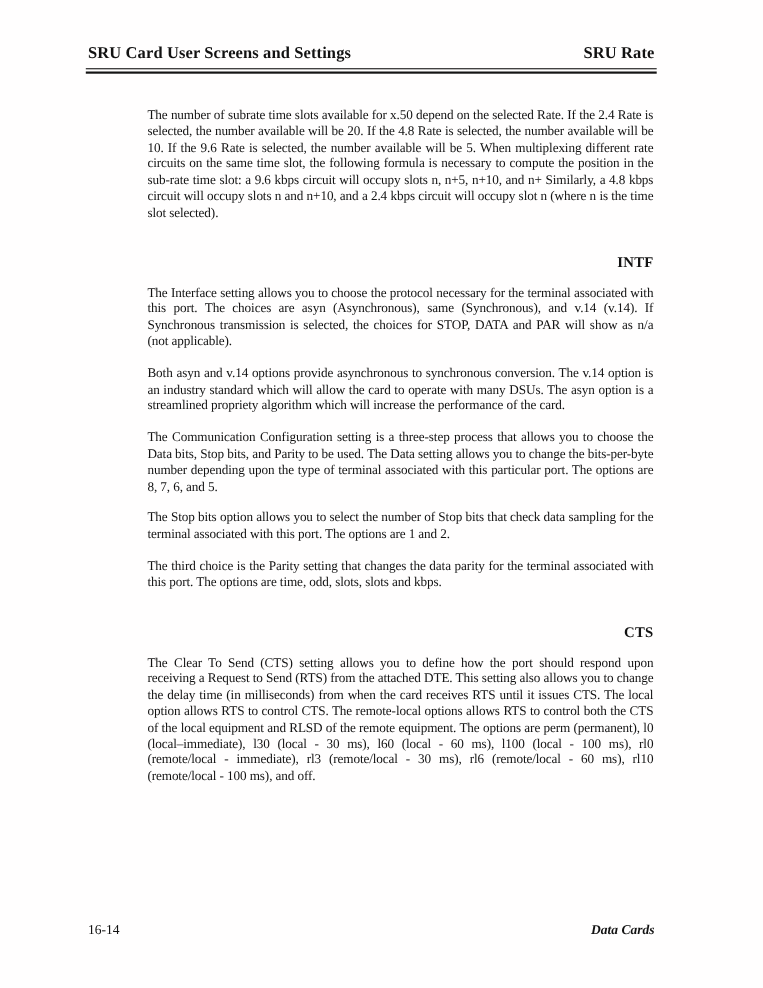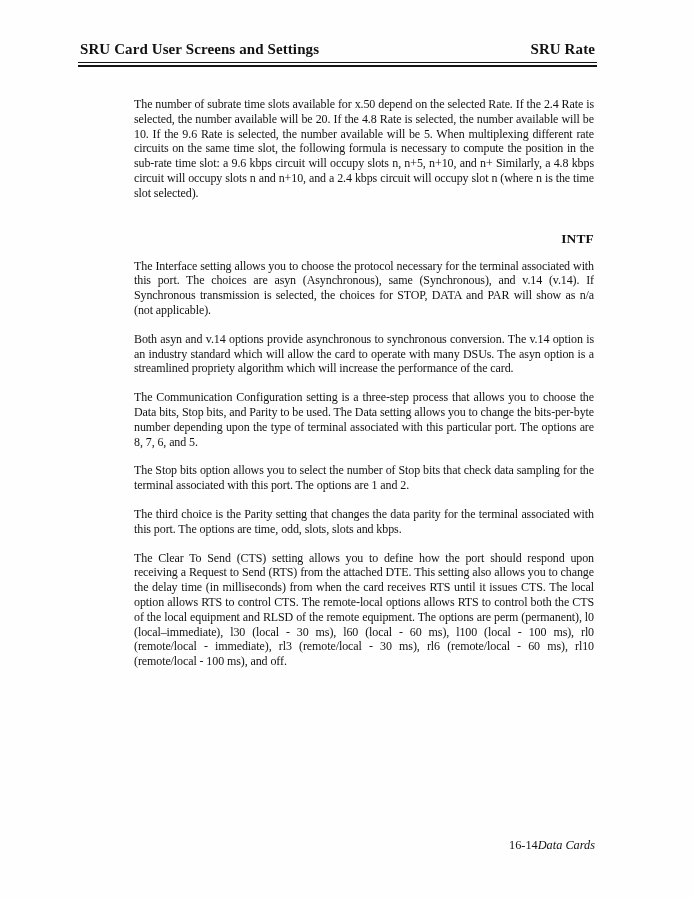--- a/index.html
+++ b/index.html
@@ -61,26 +61,27 @@
   }
   .doc-body strong {
     font-weight: normal;
   }
   .page-foot {
     position: absolute;
     top: 838px;
     left: 80px;
     right: 99px;
     display: flex;
-    justify-content: flex-end;
+    justify-content: space-between;
     align-items: baseline;
     font-size: 12.3px;
   }
   .foot-right {
     font-style: italic;
+    font-weight: bold;
   }
 </style>
 </head>
 <body>
 
 <div class="page">
 
   <header class="running-head">
     <span>SRU Card User Screens and Settings</span>
     <span>SRU Rate</span>
@@ -100,20 +101,21 @@
       <p>Both <strong>asyn</strong> and <strong>v.14</strong> options provide asynchronous to synchronous conversion. The <strong>v.14</strong> option is an industry standard which will allow the card to operate with many DSUs. The <strong>asyn</strong> option is a streamlined propriety algorithm which will increase the performance of the card.</p>
     </section>
 
     <section>
       <p>The Communication Configuration setting is a three-step process that allows you to choose the Data bits, Stop bits, and Parity to be used. The Data setting allows you to change the bits-per-byte number depending upon the type of terminal associated with this particular port. The options are <strong>8</strong>, <strong>7</strong>, <strong>6</strong>, and <strong>5</strong>.</p>
       <p>The Stop bits option allows you to select the number of Stop bits that check data sampling for the terminal associated with this port. The options are <strong>1</strong> and <strong>2</strong>.</p>
       <p>The third choice is the Parity setting that changes the data parity for the terminal associated with this port. The options are <strong>time</strong>, <strong>odd</strong>, <strong>slots</strong>, <strong>slots</strong> and <strong>kbps</strong>.</p>
     </section>
 
     <section>
+      <h2>CTS</h2>
       <p>The Clear To Send (CTS) setting allows you to define how the port should respond upon receiving a Request to Send (RTS) from the attached DTE. This setting also allows you to change the delay time (in milliseconds) from when the card receives RTS until it issues CTS. The local option allows RTS to control CTS. The remote-local options allows RTS to control both the CTS of the local equipment and RLSD of the remote equipment. The options are <strong>perm</strong> (permanent), <strong>l0</strong> (local–immediate), <strong>l30</strong> (local - 30 ms), <strong>l60</strong> (local - 60 ms), <strong>l100</strong> (local - 100 ms), <strong>rl0</strong> (remote/local - immediate), <strong>rl3</strong> (remote/local - 30 ms), <strong>rl6</strong> (remote/local - 60 ms), <strong>rl10</strong> (remote/local - 100 ms), and <strong>off</strong>.</p>
     </section>
 
   </main>
 
   <footer class="page-foot">
     <span>16-14</span>
     <span class="foot-right">Data Cards</span>
   </footer>
 

